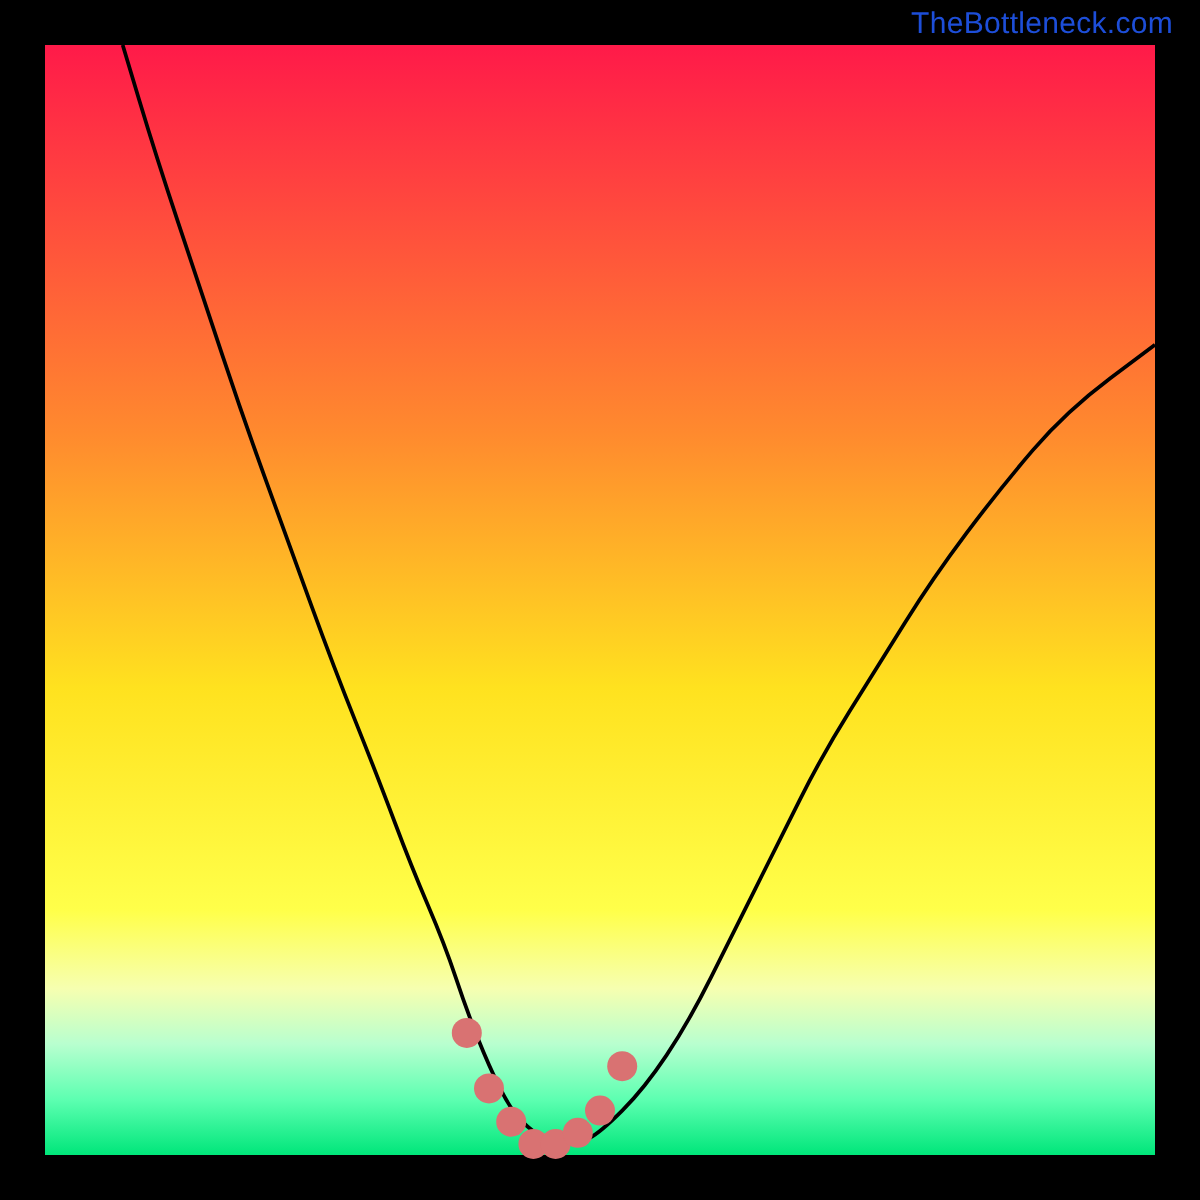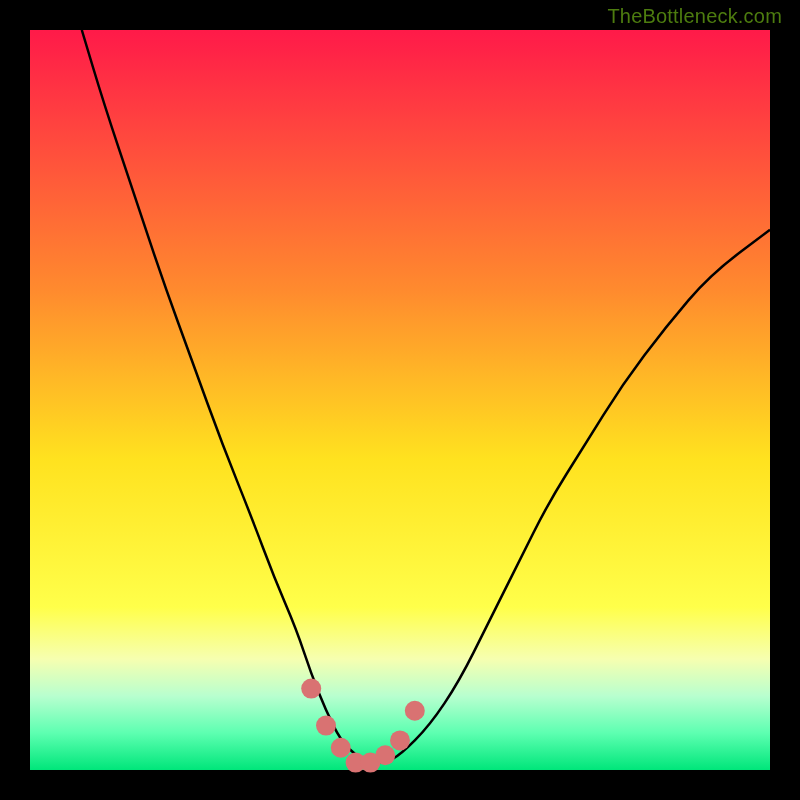--- a/index.html
+++ b/index.html
@@ -14,21 +14,21 @@
   }
   .canvas {
     position: absolute;
     left: 0; top: 0;
     width: 800px; height: 800px;
   }
   .watermark {
     position: absolute;
     top: 5px;
     right: 18px;
-    color: #4d7c0f;
+    color: #1d4ed8;
     font-size: 20px;
     letter-spacing: 0.2px;
     font-family: Arial, Helvetica, sans-serif;
   }
 </style>
 </head>
 <body>
 
 <svg class="canvas" viewBox="0 0 800 800">
   <defs>

